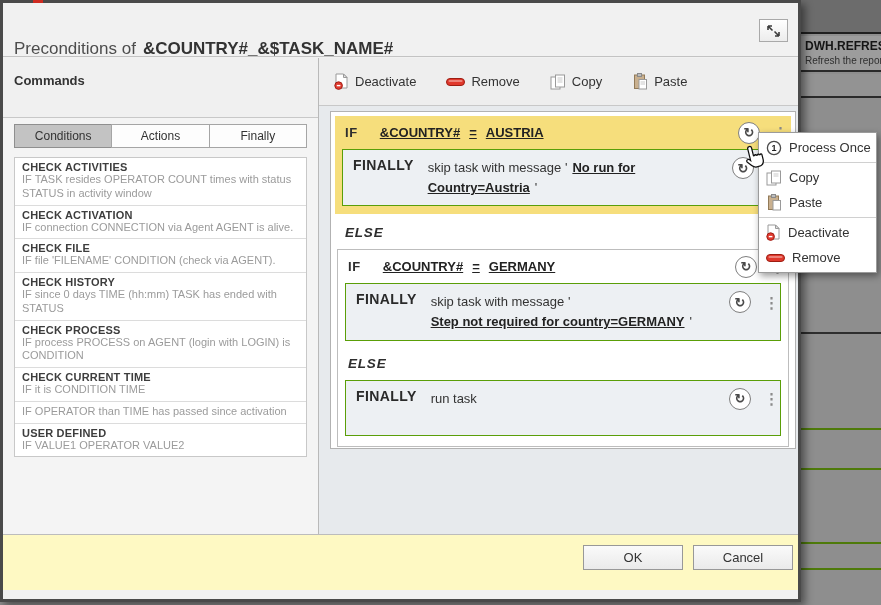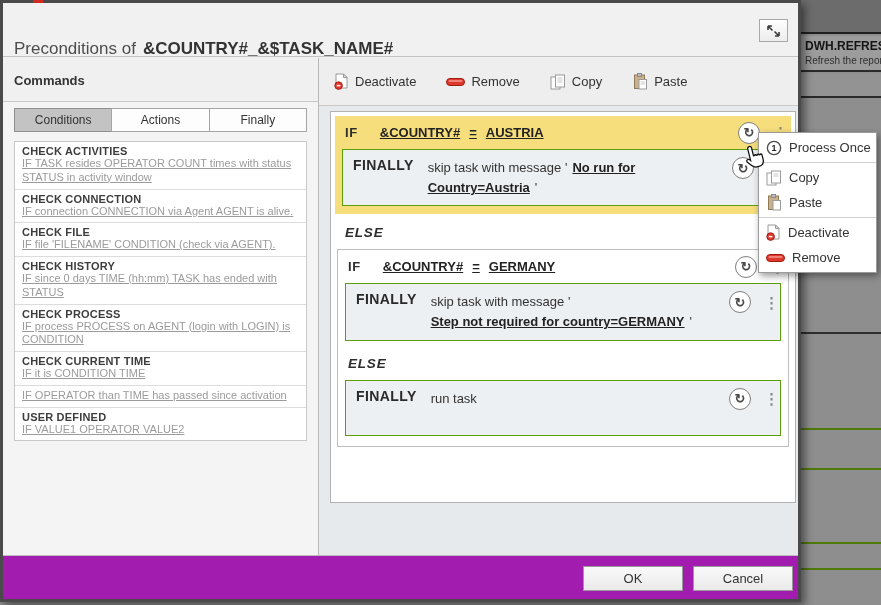--- a/index.html
+++ b/index.html
@@ -41,42 +41,42 @@
   .maxbtn {
     position:absolute; right:10px; top:16px; width:29px; height:23px;
     background:linear-gradient(#ffffff,#ececec); border:1px solid #a9a9a9;
     display:flex; align-items:center; justify-content:center; cursor:pointer;
   }
 
   .dlg-body { position:absolute; top:55px; left:0; right:0; bottom:44px; display:flex; }
 
   
   .left-panel { width:316px; background:#f4f4f4; border-right:1px solid #b9b9b9; }
-  .lp-top { height:44px; border-bottom:1px solid #c8c8c8; padding:15px 0 0 11px;
+  .lp-top { height:60px; border-bottom:1px solid #c8c8c8; padding:15px 0 0 11px;
             font-size:13px; font-weight:bold; color:#333; background:#f0f0f0; }
   .tabs { display:flex; margin:6px 11px 0 11px; height:24px; }
   .tab { flex:1; display:flex; align-items:center; justify-content:center;
          font-size:12px; color:#333; background:#fdfdfd; border:1px solid #a5a5a5;
          margin-left:-1px; cursor:pointer; }
   .tab:first-child { margin-left:0;text-align:right; }
   .tab.selected { background:#c3c3c3; border-color:#8f8f8f; }
   .cmd-list { margin:9px 11px 12px 11px; background:#fff; border:1px solid #c8c8c8; }
   .cmd-item { padding:3px 7px 4px 7px; border-bottom:1px solid #dcdcdc; cursor:pointer; }
   .cmd-item:last-child { border-bottom:none; }
   .cmd-title { font-size:11px; font-weight:bold; color:#3d3d3d; letter-spacing:.2px; }
-  .cmd-desc { font-size:11px; color:#9b9b9b; line-height:1.25;text-decoration:underline; }
+  .cmd-desc { font-size:11px; color:#9b9b9b; line-height:1.25; }
 
   
   .right-panel { flex:1; background:#e7eaed; position:relative; }
   .toolbar { height:48px; background:#eeeeee; border-bottom:1px solid #c8c8c8;
              display:flex; align-items:center; padding-left:15px; gap:30px; }
   .tbtn { display:flex; align-items:center; gap:6px; font-size:13px; color:#333; cursor:pointer; }
 
   .tree-container {
-    position:absolute; left:11px; top:53px; width:466px; height:392px;
+    position:absolute; left:11px; top:53px; width:466px; height:338px;
     background:#fff; border:1px solid #b2b2b2; padding:4px; overflow:hidden;
   }
   .block-yellow { background:#f6de7c; padding-bottom:8px; }
   .if-row { display:flex; align-items:center; height:33px; padding:0 10px 0 10px; }
   .kw { font-weight:bold; font-size:13px; color:#2e2e2e; letter-spacing:.6px; }
   .cond-link { font-weight:bold; font-size:13px; color:#222; text-decoration:underline; cursor:pointer; }
   .ml20 { margin-left:22px; } .ml8 { margin-left:9px; }
   .row-icons { margin-left:auto; display:flex; align-items:center; gap:13px; }
   .clockbtn { width:22px; height:22px; border:1.5px solid #7e7e7e; border-radius:50%;
               background:#fff; color:#4a4a4a; font-size:13px; font-weight:bold;
@@ -86,22 +86,22 @@
   .finally-box { margin:0 7px; background:#edf0f3; border:1px solid #5a9e08;
                  display:flex; align-items:flex-start; padding:7px 8px 7px 10px; }
   .fin-kw { font-weight:bold; font-size:14px; color:#2a2a2a; margin-right:14px; letter-spacing:.4px; }
   .fin-msg { font-size:13px; color:#333; line-height:1.55; padding-top:1px; }
   .fin-link { font-weight:bold; color:#222; text-decoration:underline; cursor:pointer; margin:0 5px; }
   .h46 { min-height:44px; } .h56 { min-height:56px; }
   .else-label { font-weight:bold; font-size:13.5px; color:#2e2e2e; padding:11px 0 9px 10px; letter-spacing:.8px;font-style:italic; }
   .group-box { border:1px solid #bdbdbd; margin:0 2px; background:#fff; padding-bottom:10px; }
 
   
-  .dlg-footer { position:absolute; left:0; right:0; bottom:0; height:44px;
-                background:#a21caf; border-top:1px solid #bcbcbc; }
+  .dlg-footer { position:absolute; left:0; right:0; bottom:9px; height:56px;
+                background:#fef9c3; border-top:1px solid #bcbcbc; }
   .btn { position:absolute; top:10px; width:100px; height:25px; text-align:center; line-height:23px;
          background:linear-gradient(#fafafa,#eaeaea); border:1px solid #989898;
          font-size:13px; color:#333; cursor:pointer; }
   .btn-ok { right:115px; } .btn-cancel { right:5px; }
 
   
   .ctx-menu { position:absolute; left:758px; top:132px; width:119px;
               background:#fff; border:1px solid #9b9b9b; box-shadow:2px 3px 7px rgba(0,0,0,.4);
               z-index:20; padding:2px 0; }
   .menu-item { display:flex; align-items:center; gap:7px; height:25px; padding:0 7px;
@@ -153,21 +153,21 @@
         <div class="tab selected">Conditions</div>
         <div class="tab">Actions</div>
         <div class="tab">Finally</div>
       </div>
       <div class="cmd-list">
         <div class="cmd-item">
           <div class="cmd-title">CHECK ACTIVITIES</div>
           <div class="cmd-desc">IF TASK resides OPERATOR COUNT times with status STATUS in activity window</div>
         </div>
         <div class="cmd-item">
-          <div class="cmd-title">CHECK CONNECTION</div>
+          <div class="cmd-title">CHECK ACTIVATION</div>
           <div class="cmd-desc">IF connection CONNECTION via Agent AGENT is alive.</div>
         </div>
         <div class="cmd-item">
           <div class="cmd-title">CHECK FILE</div>
           <div class="cmd-desc">IF file 'FILENAME' CONDITION (check via AGENT).</div>
         </div>
         <div class="cmd-item">
           <div class="cmd-title">CHECK HISTORY</div>
           <div class="cmd-desc">IF since 0 days TIME (hh:mm) TASK has ended with STATUS</div>
         </div>

